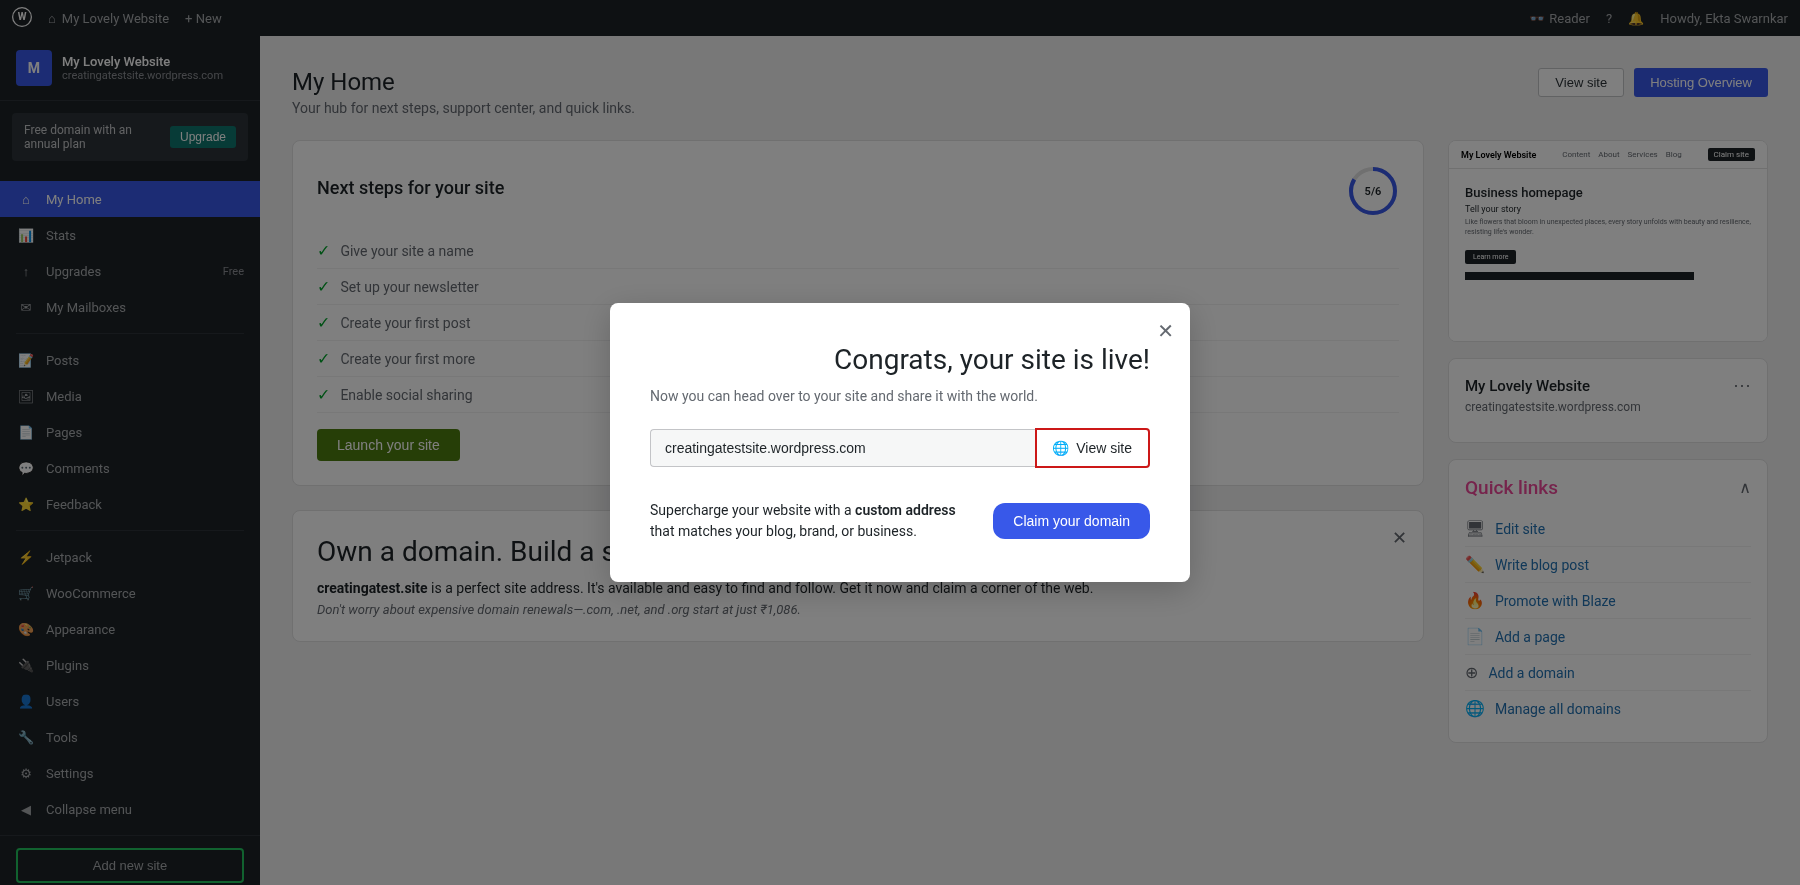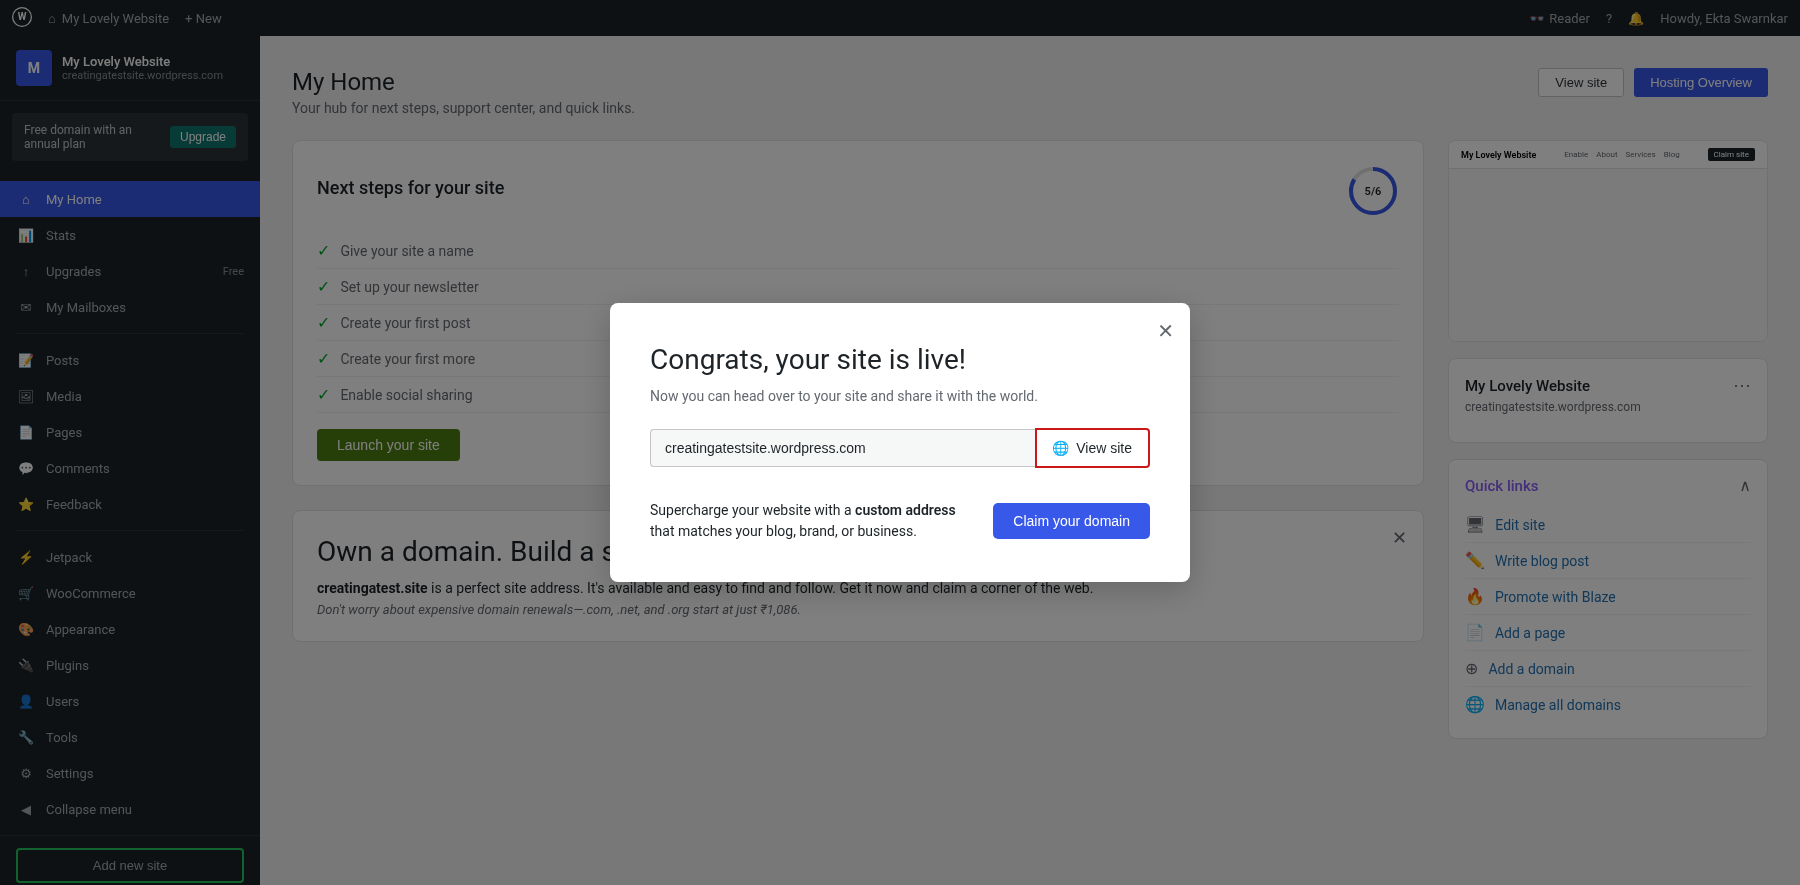--- a/index.html
+++ b/index.html
@@ -289,21 +289,21 @@
       border-radius: 8px;
       border: 1px solid #e0e0e0;
       padding: 16px;
     }
     .quick-links-header {
       display: flex;
       justify-content: space-between;
       align-items: center;
       margin-bottom: 12px;
     }
-    .quick-links-title { font-size: 15px; font-weight: 500; color: #8b5cf6; }
+    .quick-links-title { font-size: 19px; font-weight: 500; color: #ec4899; }
     .quick-link-item {
       display: flex;
       align-items: center;
       gap: 10px;
       padding: 8px 0;
       font-size: 14px;
       color: #2271b1;
       cursor: pointer;
       border-bottom: 1px solid #f0f0f1;
     }
@@ -332,21 +332,21 @@
     .modal-close {
       position: absolute;
       top: 16px;
       right: 16px;
       background: none;
       border: none;
       font-size: 20px;
       cursor: pointer;
       color: #646970;
     }
-    .modal-title { font-size: 28px; font-weight: 400; color: #1d2327; margin-bottom: 12px; }
+    .modal-title { font-size: 28px; font-weight: 400; color: #1d2327; margin-bottom: 12px; text-align: right; }
     .modal-subtitle { font-size: 14px; color: #646970; margin-bottom: 24px; }
     .modal-url-row {
       display: flex;
       align-items: center;
       gap: 0;
       margin-bottom: 32px;
     }
     .modal-url-input {
       flex: 1;
       padding: 10px 14px;
@@ -376,21 +376,21 @@
       justify-content: space-between;
       gap: 16px;
     }
     .modal-domain-text { font-size: 14px; color: #1d2327; line-height: 1.5; flex: 1; }
     .modal-domain-text strong { font-weight: 600; }
     .btn-claim {
       background: #3858e9;
       color: white;
       border: none;
       padding: 10px 20px;
-      border-radius: 5px;
+      border-radius: 12px;
       font-size: 14px;
       cursor: pointer;
       white-space: nowrap;
     }
 
     
     ::-webkit-scrollbar { width: 6px; }
     ::-webkit-scrollbar-track { background: transparent; }
     ::-webkit-scrollbar-thumb { background: #c3c4c7; border-radius: 3px; }
   </style>
@@ -586,26 +586,33 @@
       </div>
 
       <div class="right-sidebar">
 
         <div class="site-preview">
           <div class="site-preview-img">
             <div class="preview-mockup">
               <div class="preview-header">
                 <span style="font-size:9px;font-weight:600;">My Lovely Website</span>
                 <div class="preview-nav">
-                  <span>Enable</span>
+                  <span>Content</span>
                   <span>About</span>
                   <span>Services</span>
                   <span>Blog</span>
                 </div>
                 <span class="preview-btn">Claim site</span>
+              </div>
+              <div class="preview-body">
+                <div class="preview-hero-title">Business homepage</div>
+                <div class="preview-sub">Tell your story</div>
+                <div class="preview-text">Like flowers that bloom in unexpected places, every story unfolds with beauty and resilience, resisting life's wonder.</div>
+                <div class="preview-cta">Learn more</div>
+                <div class="preview-dark-bar"></div>
               </div>
             </div>
           </div>
         </div>
 
         <div class="site-info-card">
           <div class="site-info-header">
             <span class="site-info-name">My Lovely Website</span>
             <button class="more-btn">···</button>
           </div>

